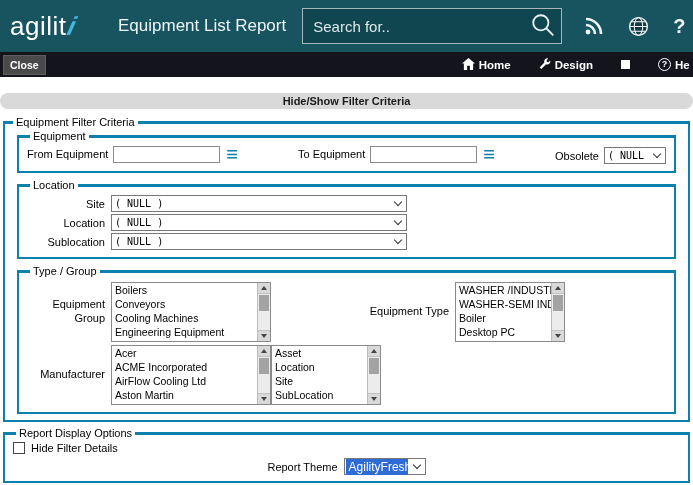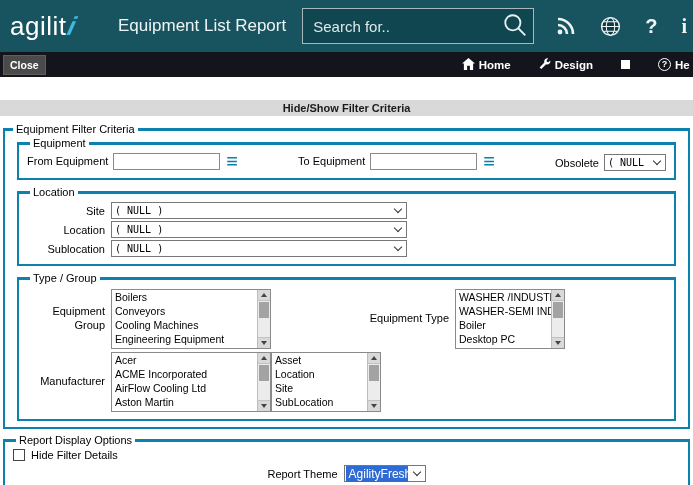--- a/index.html
+++ b/index.html
@@ -9,40 +9,40 @@
     font-family: "Liberation Sans", sans-serif;
     background: #fff; position: relative;
   }
 
   
   .header { height: 52px; background: #18545f; display: flex; align-items: center; }
   .logo { padding-left: 10px; width: 110px; font-size: 26px; color: #fff; display: flex; align-items: baseline; flex: none; }
   .logo-main { letter-spacing: .5px; }
   .logo-accent { color: #41b9de; font-style: italic; font-weight: bold; margin-left: 2px; transform: skewX(-14deg); display: inline-block; }
   .app-title { color: #eef4f5; font-size: 17px; font-weight: 400; margin-left: 8px; white-space: nowrap; }
-  .searchbox { margin-left: 16px; width: 232px; height: 36px; background: #0f4650; border: 1px solid #a8b8ba; display: flex; align-items: center; flex: none; }
+  .searchbox { margin-left: 16px; width: 260px; height: 36px; background: #0f4650; border: 1px solid #a8b8ba; display: flex; align-items: center; flex: none; }
   .search-input { flex: 1; background: transparent; border: none; outline: none; color: #eef4f5; font-size: 15px; padding: 0 4px 0 10px; font-family: inherit; min-width: 0; }
   .search-input::placeholder { color: #dfe9ea; opacity: 1; }
   .search-btn { width: 36px; display: flex; align-items: center; justify-content: center; background: none; border: none; padding: 0; cursor: pointer; }
   .header-icons { display: flex; align-items: center; gap: 24px; margin-left: 22px; }
   .hicon { display: flex; align-items: center; cursor: pointer; }
   .hicon-text { color: #eef4f5; font-size: 20px; font-weight: bold; line-height: 1; }
   .info-glyph { font-family: "Liberation Serif", serif; }
 
   
   .toolbar { height: 25px; background: #14141d; display: flex; align-items: center; padding: 0 3px; color: #fff; }
   .tb-btn { background: #4a4a4a; border: 1px solid #5e5e5e; color: #fff; font-size: 10.5px; font-weight: bold; padding: 3px 6px; margin-right: 4px; font-family: inherit; cursor: pointer; white-space: nowrap; }
   .tb-right { margin-left: auto; display: flex; align-items: center; gap: 28px; font-size: 11.5px; font-weight: bold; }
   .tb-item { display: flex; align-items: center; gap: 4px; cursor: pointer; white-space: nowrap; }
   .design-square { width: 9px; height: 9px; background: #fff; display: inline-block; cursor: pointer; }
   .help-item { width: 32px; overflow: hidden; }
   .qcircle { width: 13px; height: 13px; border: 1.5px solid #fff; border-radius: 50%; font-size: 9px; font-weight: bold; display: inline-flex; align-items: center; justify-content: center; flex: none; line-height: 1; }
 
   
-  .filter-bar { margin-top: 23px; height: 16px; background: #d9d9d9; text-align: center; font-size: 11px; font-weight: bold; line-height: 16px; color: #1a1a1a; cursor: pointer; }
+  .filter-bar { margin-top: 16px; height: 16px; background: #d9d9d9; text-align: center; font-size: 11px; font-weight: bold; line-height: 16px; color: #1a1a1a; cursor: pointer; border-radius: 8px; }
 
   
   fieldset { border: 2px solid #0c81ad; border-top-width: 3px; margin: 0; padding: 0; min-width: 0; }
   legend { font-size: 11px; padding: 0 3px; margin-left: 3px; color: #000; }
   .fs-outer { margin: 7px 3px 0; padding: 0 5px 4px; }
   .fs-equipment { margin: 2px 7px 6px; padding: 2px 8px 7px; }
   .fs-location { margin: 0 7px 6px; padding: 2px 8px 5px; }
   .fs-typegroup { margin: 0 7px 2px; padding: 2px 8px 4px; }
   .fs-display { margin: 5px 3px 0; padding: 1px 8px 4px; }
 

